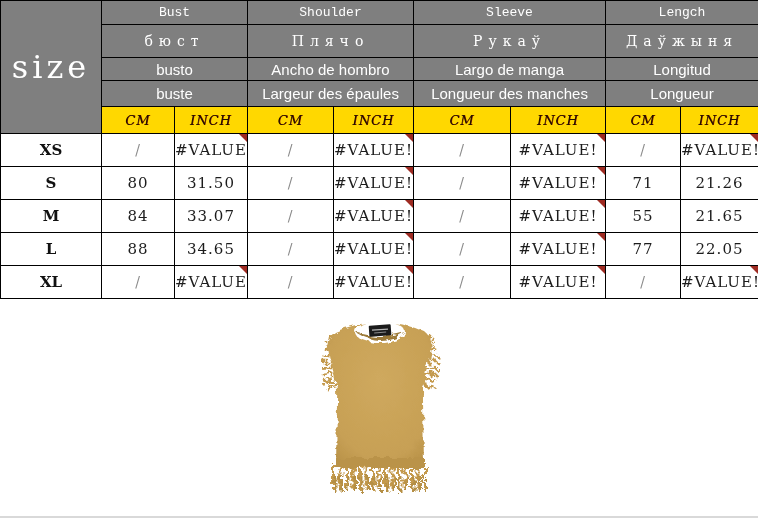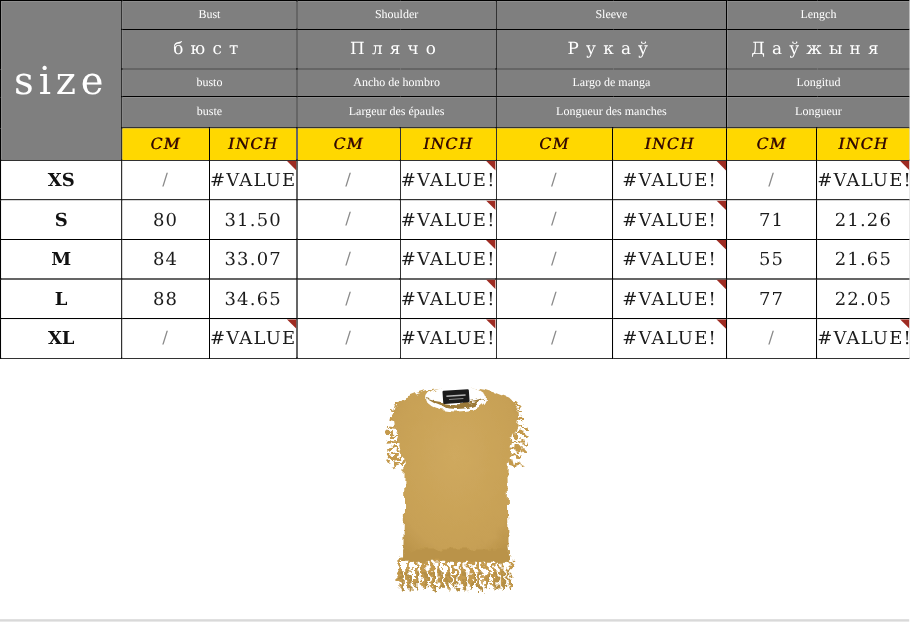--- a/index.html
+++ b/index.html
@@ -13,23 +13,23 @@
   tr.r-en td{height:23px;}
   tr.r-cyr td{height:32px;}
   tr.r-es td{height:22px;}
   tr.r-fr td{height:25px;margin-top:14px;}
   tr.r-unit td{height:26px;}
   tr.r-data td{height:32px;}
   
   .hdr{background:#7f7f7f;color:#fff;}
   td.size-cell{background:#7f7f7f;color:#fff;font-size:32px;letter-spacing:4px;
          font-family:"DejaVu Serif",serif;}
-  td.en{font-size:10px;font-family:Liberation Serif, serif;}
+  td.en{font-size:13px;font-family:Liberation Mono, monospace;}
   td.cyr{font-size:14px;letter-spacing:6px;font-family:"DejaVu Serif",serif;}
-  td.es,td.fr{font-size:10px;font-family:Liberation Serif, serif;}
+  td.es,td.fr{font-size:15px;font-family:Liberation Sans, sans-serif;}
   td.unit{background:#ffd800;color:#231000;font-size:13px;letter-spacing:1px;
          font-family:"DejaVu Serif",serif;text-shadow:0.5px 0 0 #8a1a00;font-style:italic;}
   
   td.rowlabel{font-weight:bold;font-size:15px;background:#fff;color:#111;}
   td.val{font-size:15px;color:#1c1c1c;letter-spacing:1px;background:#fff;}
   td.val.slash{color:#8a8a8a;font-size:14px;}
   td.val.err::after{content:"";position:absolute;top:0;right:0;width:0;height:0;
          border-top:8px solid #9e2b22;border-left:8px solid transparent;}
   
   .product{position:absolute;left:276px;top:308px;width:208px;height:200px;}

